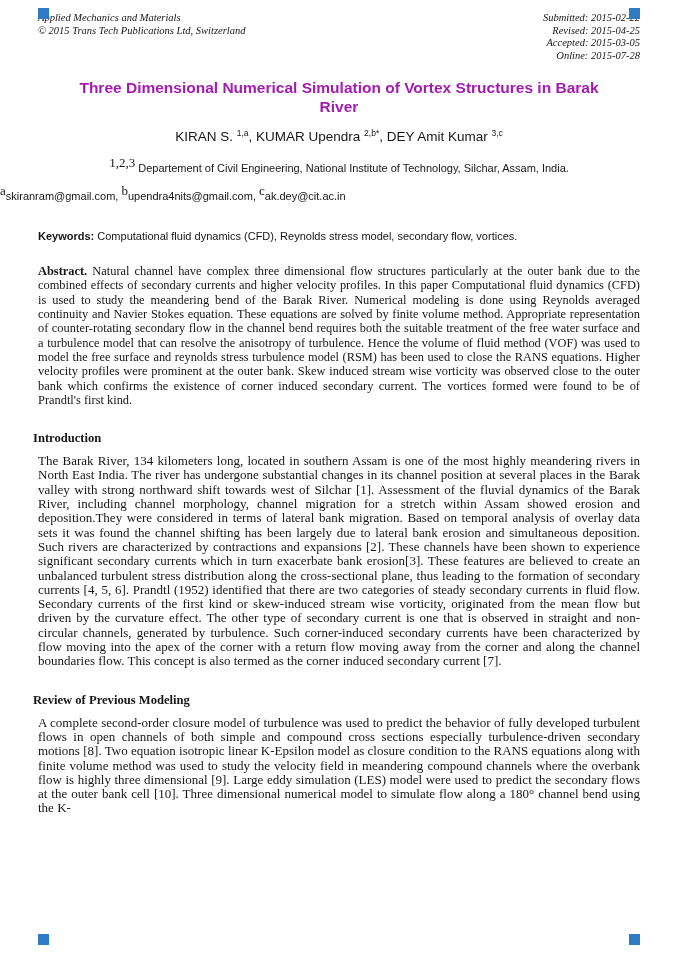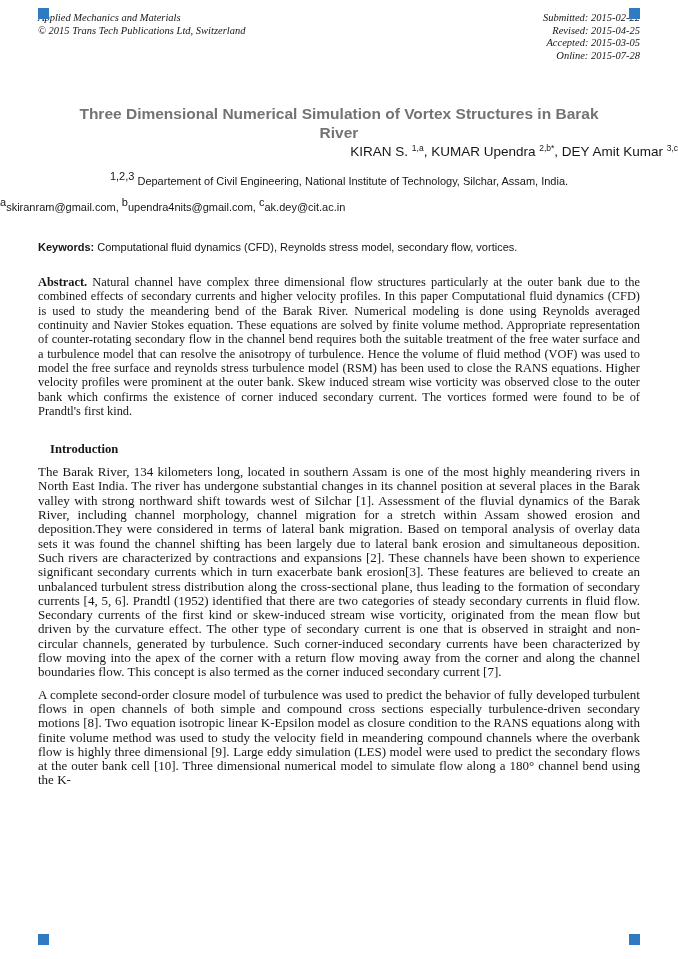--- a/index.html
+++ b/index.html
@@ -17,46 +17,46 @@
   .page-header {
     display:flex; justify-content:space-between;
     margin:12px 38px 0; font-style:italic;
     font-size:10.5px; line-height:12.6px;
   }
   .header-right { text-align:right; }
 
   .paper-title {
     font-family:"Liberation Sans", sans-serif; font-weight:bold;
     font-size:15.5px; line-height:19px; text-align:center;
-    margin:42px auto 0; max-width:560px; color:#737373;
+    margin:16px auto 0; max-width:560px; color:#a21caf;
   }
   .authors {
     font-family:"Liberation Sans", sans-serif;
-    font-size:13.5px; text-align:right; 
+    font-size:13.5px; text-align:center; margin-top:11px;
   }
   .authors sup { font-size:8.5px; }
   .affiliation {
     font-family:"Liberation Sans", sans-serif;
     font-size:11px; text-align:center; margin-top:11px;
   }
-  .affiliation sup, .emails sup { font-size:11px; }
+  .affiliation sup, .emails sup { font-size:13px;font-family:Liberation Serif, serif; }
   .emails {
     font-family:"Liberation Sans", sans-serif;
     font-size:11px; margin-top:10px;
   }
   .keywords {
     font-family:"Liberation Sans", sans-serif;
     font-size:11px; margin:27px 38px 0; line-height:14px;
   }
   .abstract {
     font-size:12.4px; line-height:14.3px; text-align:justify;
     margin:21px 38px 0;
   }
   .section-heading {
-    font-size:12.6px; font-weight:bold; margin:24px 50px 0;
+    font-size:12.6px; font-weight:bold; margin:24px 33px 0;
   }
   .body-para {
     font-size:13px; line-height:14.3px; text-align:justify;
     margin:8px 38px 0;
   }
   b { font-weight:bold; }
 </style>
 </head>
 <body>
 
@@ -98,15 +98,16 @@
     <b>Keywords:</b><span> Computational fluid dynamics (CFD), Reynolds stress model, secondary flow, vortices.</span>
   </p>
 
   <p class="abstract">
     <b>Abstract.</b><span> Natural channel have complex three dimensional flow structures particularly at the outer bank due to the combined effects of secondary currents and higher velocity profiles. In this paper Computational fluid dynamics (CFD) is used to study the meandering bend of the Barak River. Numerical modeling is done using Reynolds averaged continuity and Navier Stokes equation. These equations are solved by finite volume method. Appropriate representation of counter-rotating secondary flow in the channel bend requires both the suitable treatment of the free water surface and a turbulence model that can resolve the anisotropy of turbulence. Hence the volume of fluid method (VOF) was used to model the free surface and reynolds stress turbulence model (RSM) has been used to close the RANS equations. Higher velocity profiles were prominent at the outer bank. Skew induced stream wise vorticity was observed close to the outer bank which confirms the existence of corner induced secondary current. The vortices formed were found to be of Prandtl's first kind.</span>
   </p>
 
   <h2 class="section-heading">Introduction</h2>
   <p class="body-para">The Barak River, 134 kilometers long, located in southern Assam is one of the most highly meandering rivers in North East India. The river has undergone substantial changes in its channel position at several places in the Barak valley with strong northward shift towards west of Silchar [1]. Assessment of the fluvial dynamics of the Barak River, including channel morphology, channel migration for a stretch within Assam showed erosion and deposition.They were considered in terms of lateral bank migration. Based on temporal analysis of overlay data sets it was found the channel shifting has been largely due to lateral bank erosion and simultaneous deposition. Such rivers are characterized by contractions and expansions [2]. These channels have been shown to experience significant secondary currents which in turn exacerbate bank erosion[3]. These features are believed to create an unbalanced turbulent stress distribution along the cross-sectional plane, thus leading to the formation of secondary currents [4, 5, 6]. Prandtl (1952) identified that there are two categories of steady secondary currents in fluid flow. Secondary currents of the first kind or skew-induced stream wise vorticity, originated from the mean flow but driven by the curvature effect. The other type of secondary current is one that is observed in straight and non-circular channels, generated by turbulence. Such corner-induced secondary currents have been characterized by flow moving into the apex of the corner with a return flow moving away from the corner and along the channel boundaries flow. This concept is also termed as the corner induced secondary current [7].</p>
 
+  <h2 class="section-heading">Review of Previous Modeling</h2>
   <p class="body-para">A complete second-order closure model of turbulence was used to predict the behavior of fully developed turbulent flows in open channels of both simple and compound cross sections especially turbulence-driven secondary motions [8]. Two equation isotropic linear K-Epsilon model as closure condition to the RANS equations along with finite volume method was used to study the velocity field in meandering compound channels where the overbank flow is highly three dimensional [9]. Large eddy simulation (LES) model were used to predict the secondary flows at the outer bank cell [10]. Three dimensional numerical model to simulate flow along a 180° channel bend using the K-</p>
 
 </div>
 
 </body></html>

